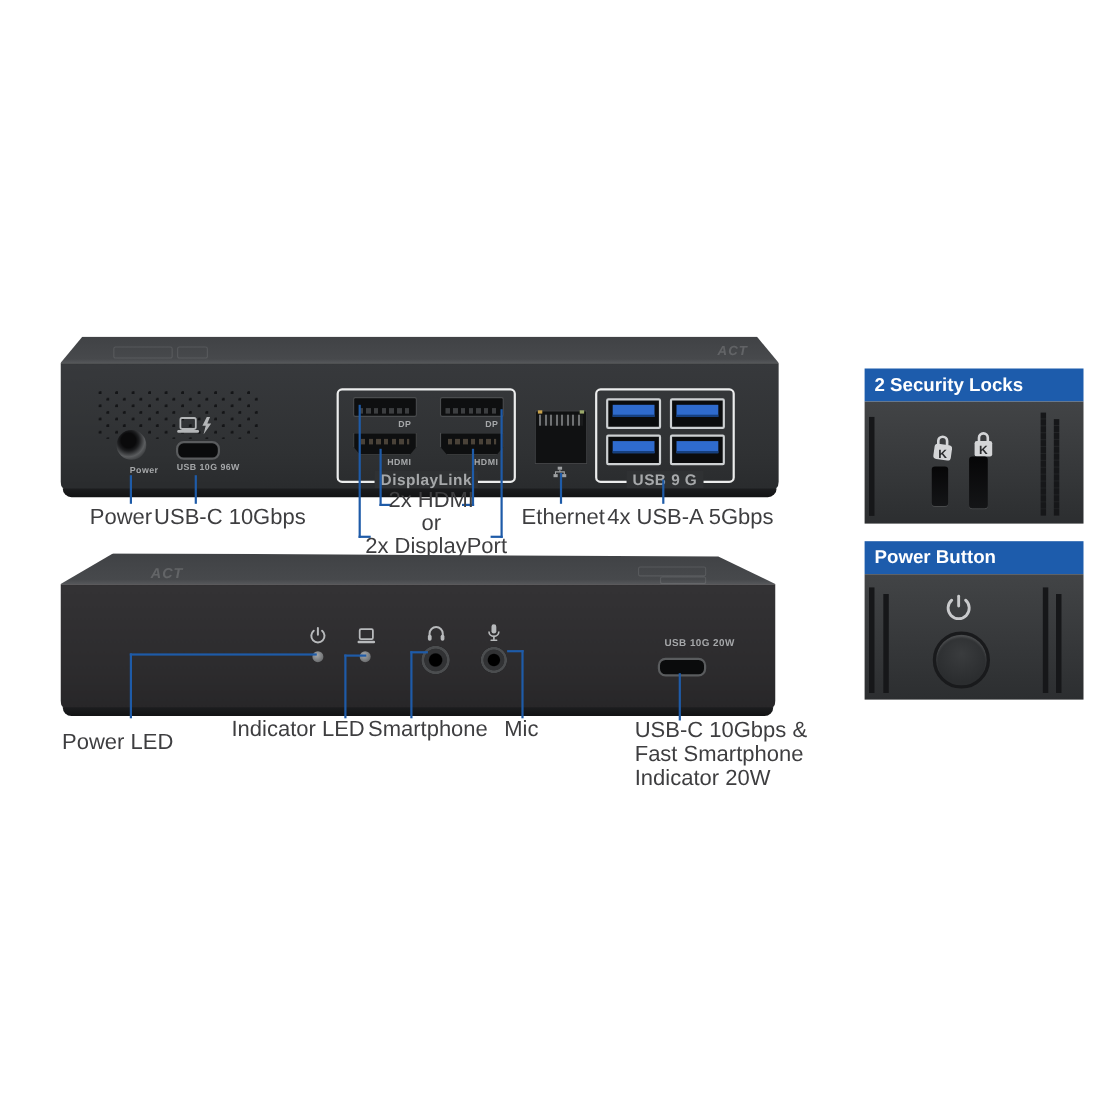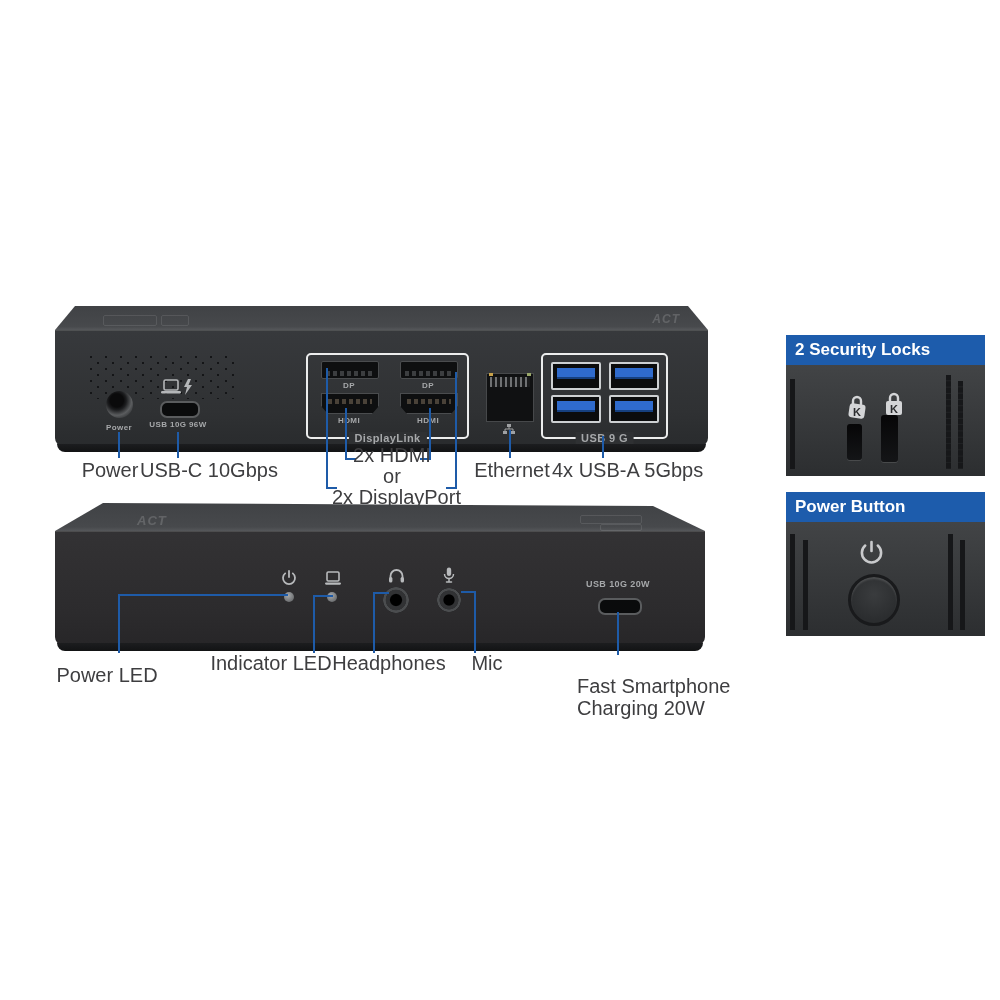--- a/index.html
+++ b/index.html
@@ -15,25 +15,25 @@
 
   .emboss{color:rgba(255,255,255,.16);font-weight:bold;letter-spacing:1px;}
   .emboss-plate{border:1px solid rgba(255,255,255,.10);border-radius:2px;}
 
   .vents{background-image:
       radial-gradient(circle 2.1px at 4px 4px,#141517 62%,rgba(0,0,0,0) 66%),
       radial-gradient(circle 2.1px at 4px 4px,#141517 62%,rgba(0,0,0,0) 66%);
       background-size:15px 12px,15px 12px;background-position:0 0,7px 6px;}
 
   .portlabel{position:absolute;color:#a6a8aa;font-size:8px;font-weight:bold;letter-spacing:.4px;
-             text-align:center;white-space:nowrap;}
+             text-align:right;white-space:nowrap;}
 
   .groupbox{position:absolute;border:2px solid #eceded;border-radius:5px;}
   .grouptag{position:absolute;left:50%;transform:translateX(-50%);bottom:-7px;background:#2f3133;
-            padding:0 6px;color:#a6a8aa;font-size:11px;font-weight:bold;letter-spacing:.4px;white-space:nowrap;}
+            padding:0 6px;color:#a6a8aa;font-size:14px;font-weight:bold;letter-spacing:.4px;white-space:nowrap;}
 
   .dp-port{position:absolute;background:#0e0f10;border:1px solid #4a4c4e;border-radius:2px;}
   .dp-port .pins{position:absolute;left:4px;right:4px;bottom:2px;height:5px;
       background:repeating-linear-gradient(90deg,#3c3e40 0 4px,#0e0f10 4px 7px);}
   .hdmi-port{position:absolute;background:#0e0f10;border:1px solid #4a4c4e;
       clip-path:polygon(0 0,100% 0,100% 62%,88% 100%,12% 100%,0 62%);}
   .hdmi-port .pins{position:absolute;left:6px;right:6px;top:5px;height:5px;
       background:repeating-linear-gradient(90deg,#4a4238 0 4px,#0e0f10 4px 7px);}
   .usba-port{position:absolute;background:#0b0c0d;border:2px solid #cdd0d2;border-radius:2px;}
   .usba-port .tongue{position:absolute;left:4px;right:4px;top:4px;height:9px;background:#2f6bcd;
@@ -223,24 +223,25 @@
   </div>
 
   <div class="cl elbow-lt" style="left:118px;top:594px;width:168px;height:57px;"></div>
   <div class="cl elbow-lt" style="left:313px;top:595px;width:18px;height:56px;"></div>
   <div class="cl elbow-lt" style="left:373px;top:592px;width:14px;height:59px;"></div>
   <div class="cl elbow-rt" style="left:461px;top:591px;width:13px;height:60px;"></div>
   <div class="cl tick" style="left:617px;top:612px;height:43px;"></div>
 
   <div class="lbl" style="left:47px;top:664px;width:120px;">Power LED</div>
   <div class="lbl" style="left:201px;top:652px;width:140px;">Indicator LED</div>
-  <div class="lbl" style="left:324px;top:652px;width:130px;">Headphones</div>
-  <div class="lbl" style="left:452px;top:652px;width:70px;">Mic</div>
+  <div class="lbl" style="left:324px;top:652px;width:130px;">Smartphone</div>
+  <div class="lbl" style="left:439px;top:652px;width:70px;">Mic</div>
+  <div class="lbl lbl-left" style="left:577px;top:653px;width:180px;">USB-C 10Gbps &amp;</div>
   <div class="lbl lbl-left" style="left:577px;top:675px;width:180px;">Fast Smartphone</div>
-  <div class="lbl lbl-left" style="left:577px;top:697px;width:180px;">Charging 20W</div>
+  <div class="lbl lbl-left" style="left:577px;top:697px;width:180px;">Indicator 20W</div>
 
   <div class="inset" style="left:770px;top:335px;">
     <div class="hdr">2 Security Locks</div>
     <div class="bod" style="height:111px;">
       <div class="holes" style="left:4px;top:14px;height:90px;"></div>
       <div class="holes" style="left:160px;top:10px;height:94px;"></div>
       <div class="holes" style="left:172px;top:16px;height:88px;"></div>
       <div class="abs" style="left:59px;top:30px;">
         <svg width="24" height="26" viewBox="0 0 24 26">
           <path d="M8 10 V6 a4 4 0 0 1 8 0 v4" fill="none" stroke="#d4d5d7" stroke-width="2.4"></path>

